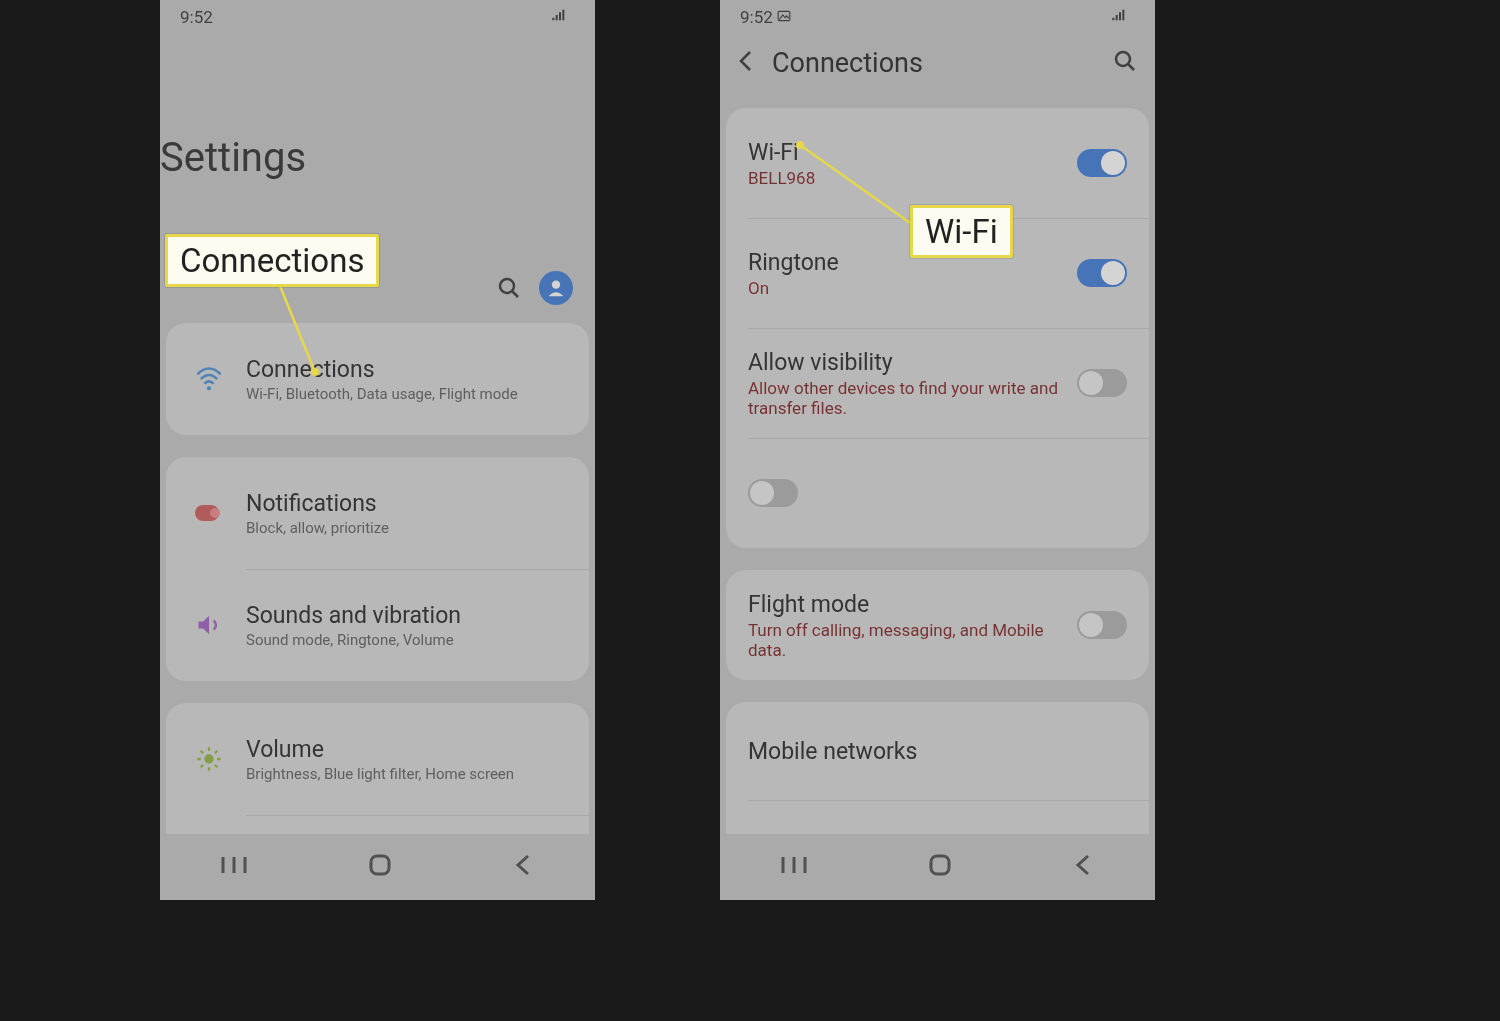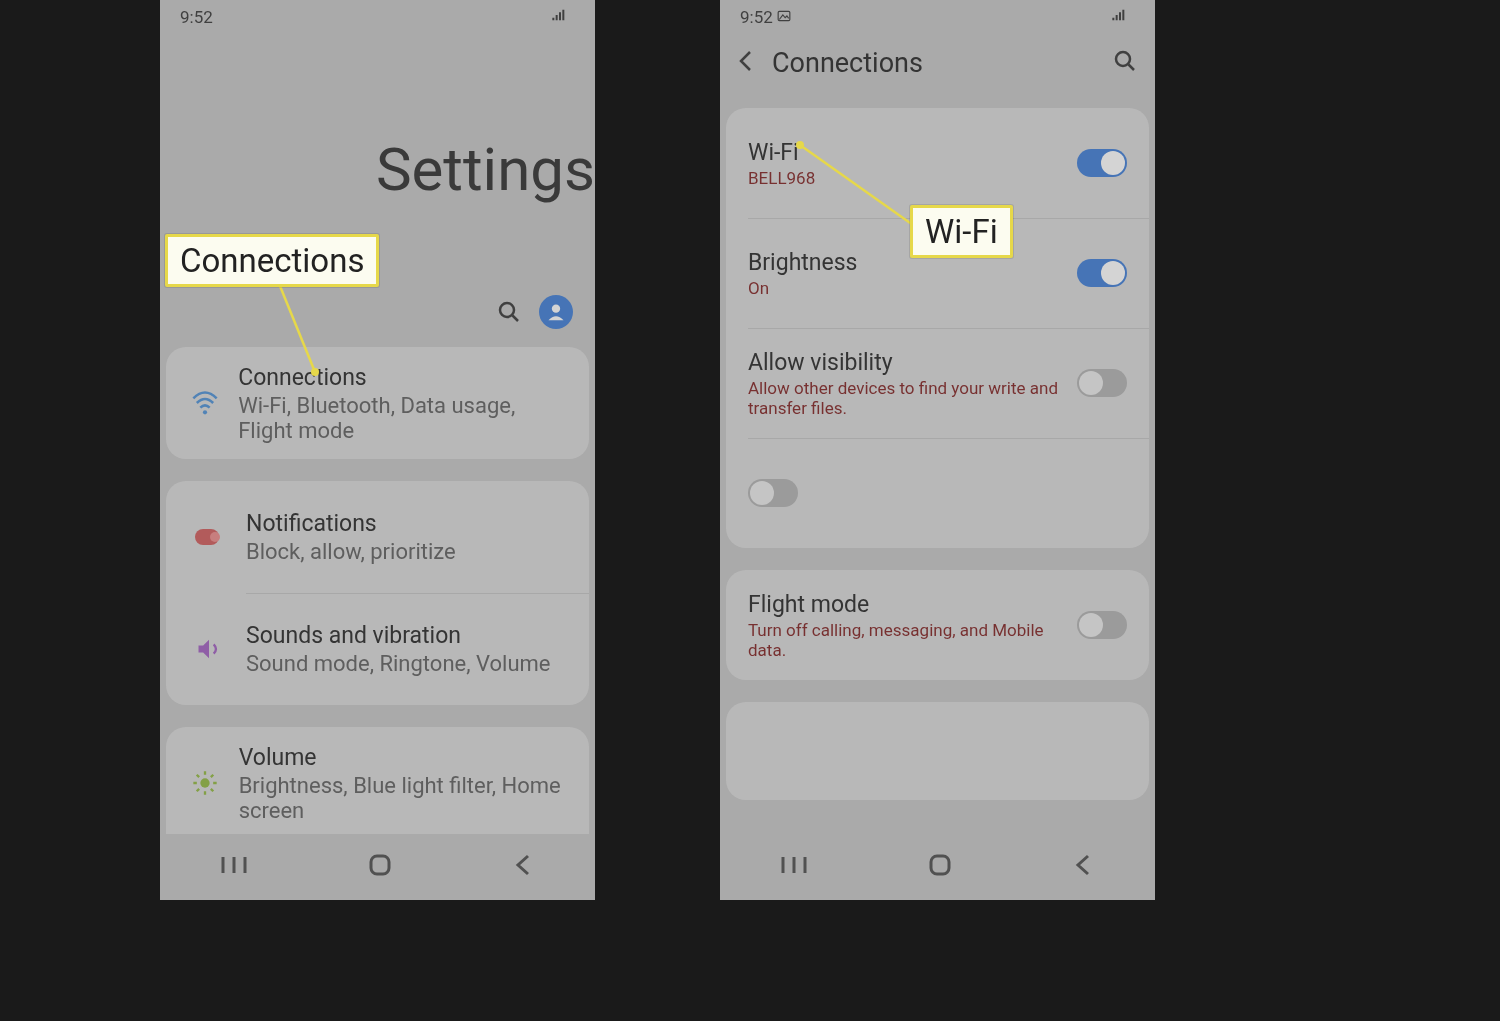--- a/index.html
+++ b/index.html
@@ -47,22 +47,22 @@
   }
   
   .dim{
     position:absolute;
     inset:0;
     background:rgba(100,100,100,0.28);
     pointer-events:none;
   }
   
   .big-title{
-    text-align:right;
-    font-size:60px;
+    text-align:left;
+    font-size:40px;
     color:#2a2a2a;
     margin-top:100px;
     margin-bottom:90px;
     font-weight:400;
   }
   .toolbar-row{
     display:flex;
     justify-content:flex-end;
     align-items:center;
     gap:18px;
@@ -87,21 +87,21 @@
   .row + .row::before{
     content:"";
     position:absolute;
     top:0;left:80px;right:0;
     height:1px;
     background:rgba(0,0,0,0.1);
   }
   .row .ic{width:46px;display:flex;justify-content:center;margin-right:14px;font-size:24px;}
   .row .txt{display:flex;flex-direction:column;}
   .row .ttl{font-size:23px;color:#222;}
-  .row .sub{font-size:22px;color:#5c5c5c;margin-top:2px;}
+  .row .sub{font-size:15px;color:#5c5c5c;margin-top:2px;}
   .sub.blue{color:#3b7bd6;}
   
   .topbar{
     height:58px;
     display:flex;
     align-items:center;
     gap:18px;
     padding:0 18px;
     background:#c5c5c5;
   }
@@ -333,21 +333,21 @@
       <div class="card" style="margin-top:16px">
         <div class="crow">
           <span class="txt">
             <span class="ttl">Wi-Fi</span>
             <span class="sub blue">BELL968</span>
           </span>
           <span class="toggle on"></span>
         </div>
         <div class="crow">
           <span class="txt">
-            <span class="ttl">Brightness</span>
+            <span class="ttl">Ringtone</span>
             <span class="sub blue">On</span>
           </span>
           <span class="toggle on"></span>
         </div>
         <div class="crow">
           <span class="txt">
             <span class="ttl">Allow visibility</span>
             <span class="sub">Allow other devices to find your write and transfer files.</span>
           </span>
           <span class="toggle"></span>
@@ -361,20 +361,25 @@
         <div class="crow">
           <span class="txt">
             <span class="ttl">Flight mode</span>
             <span class="sub">Turn off calling, messaging, and Mobile data.</span>
           </span>
           <span class="toggle"></span>
         </div>
       </div>
 
       <div class="card">
+        <div class="crow" style="min-height:66px">
+          <span class="txt">
+              <span class="ttl">Mobile networks</span>
+            </span>
+        </div>
         <div class="crow" style="min-height:66px">
           
         </div>
 
       </div>
     </div>
 
     <div class="navbar">
       <span><svg width="26" height="20" viewBox="0 0 26 20">
             <path d="M2 2v16M13 2v16M24 2v16" stroke-width="3" fill="none"></path>

